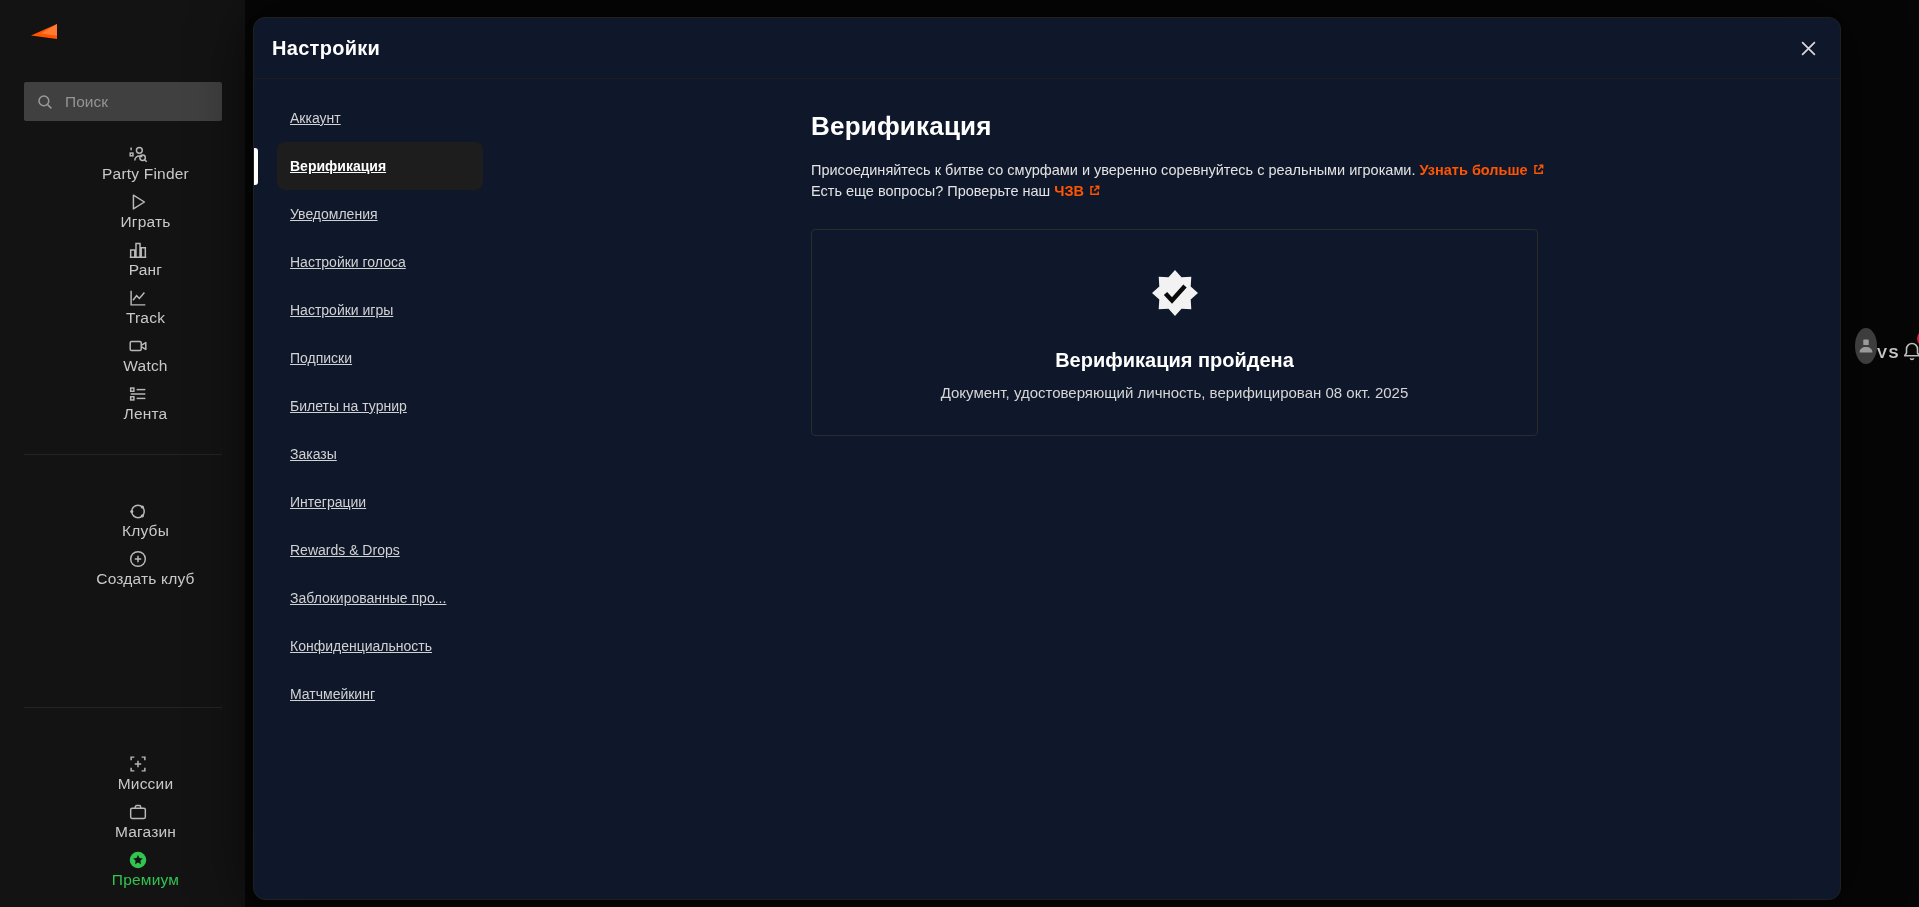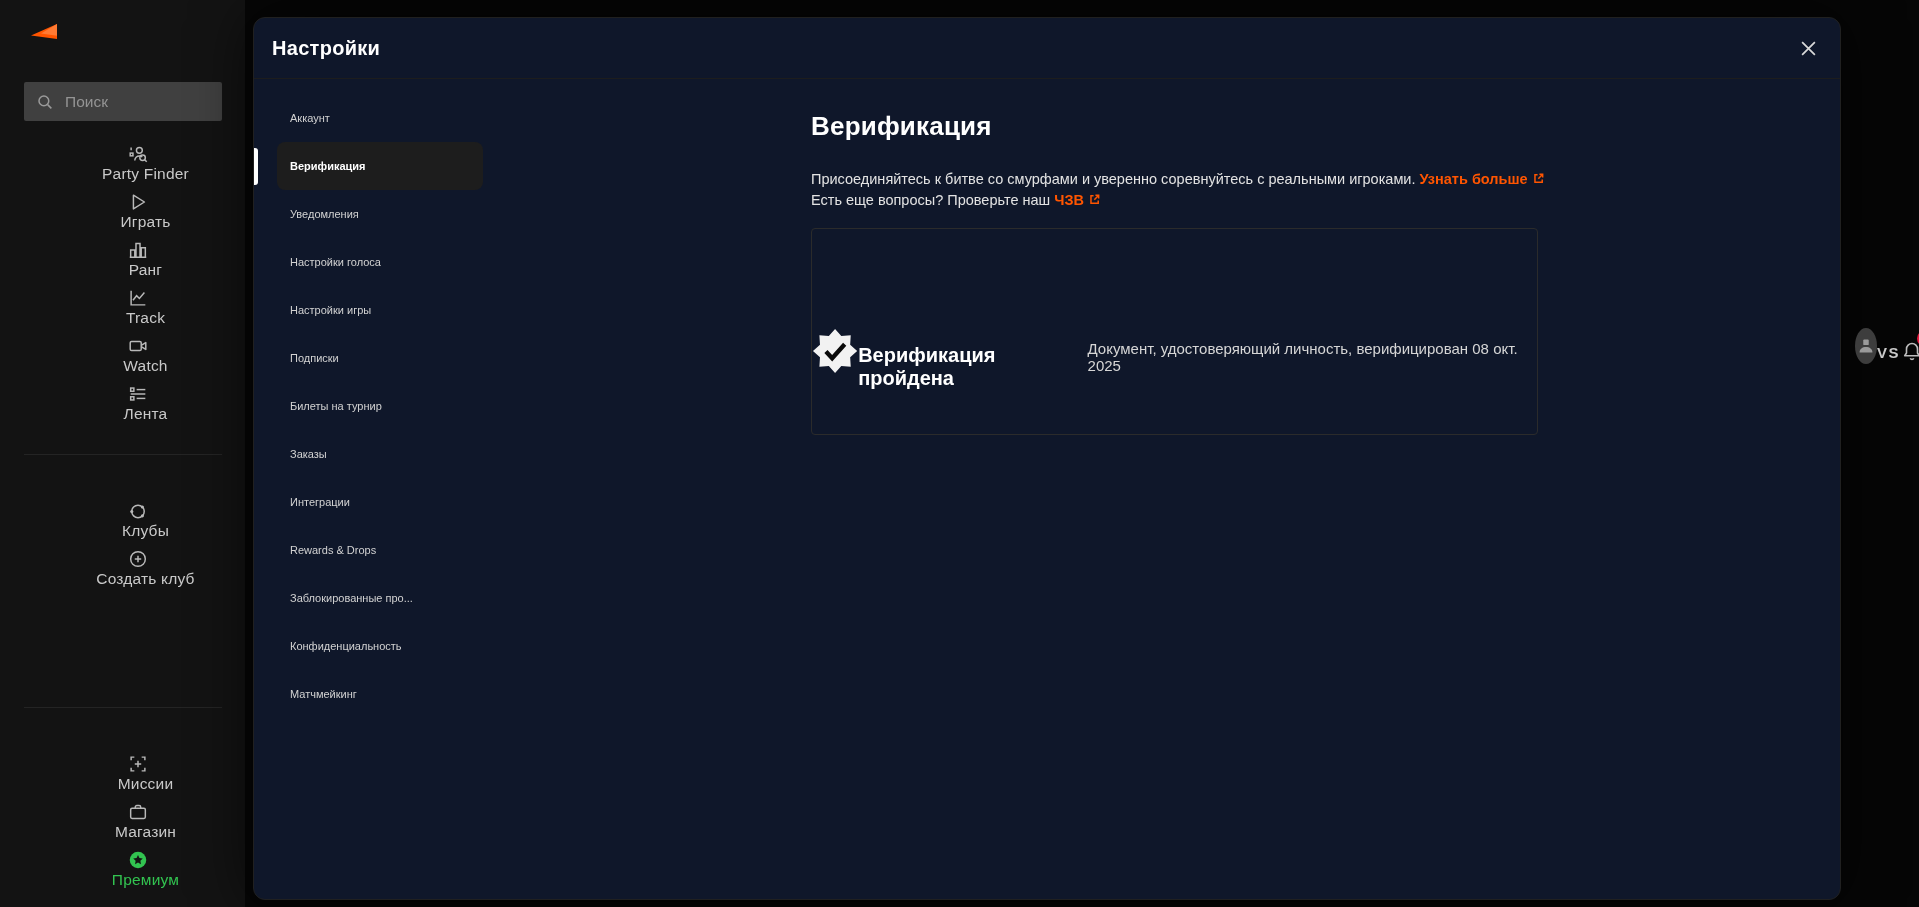--- a/index.html
+++ b/index.html
@@ -33,30 +33,30 @@
                   align-items:center; padding-left:18px; position:relative; }
   .modal-title { font-size:20px; font-weight:bold; color:#fff; letter-spacing:.3px; }
   .close-btn { position:absolute; right:18px; top:50%; transform:translateY(-50%);
                width:28px; height:28px; display:flex; align-items:center;
                justify-content:center; color:#d9d9d9; cursor:pointer; }
   .modal-body { position:relative; display:flex; height:820px; }
   .active-bar { position:absolute; left:0; top:69px; width:4px; height:37px;
                 background:#ffffff; border-radius:0 3px 3px 0; }
   .settings-nav { margin:15px 0 0 23px; width:206px; flex:none; }
   .set-item { height:48px; display:flex; align-items:center; padding:0 13px;
-              border-radius:8px; color:#d2d2d2; font-size:11px; cursor:pointer;
-              white-space:nowrap; }
+              border-radius:8px; color:#d2d2d2; font-size:14px; cursor:pointer;
+              white-space:nowrap;text-decoration:underline; }
   .set-item.active { background:#1d1d1d; color:#ffffff; font-weight:bold; }
   .content { margin-left:328px; padding-top:32px; width:1007px; }
   .content h1 { color:#fff; font-size:26px; font-weight:bold; letter-spacing:.2px; }
-  .desc { margin-top:27px; font-size:14.5px; line-height:21px; color:#e3e3e3; }
+  .desc { margin-top:18px; font-size:14.5px; line-height:21px; color:#e3e3e3; }
   .lnk { color:#ff5500; font-weight:bold; text-decoration:none; cursor:pointer; }
   .extlnk { display:inline-block; vertical-align:-1px; margin-left:4px; }
-  .card { margin-top:17px; width:727px; height:207px; border:1px solid #2b2b2b;
-          border-radius:4px; display:flex; flex-direction:row; align-items:center;
+  .card { margin-top:27px; width:727px; height:207px; border:1px solid #2b2b2b;
+          border-radius:4px; display:flex; flex-direction:column; align-items:center;
           padding-top:39px; }
   .card-title { margin-top:32px; color:#fff; font-size:20px; font-weight:bold; }
   .card-sub { margin-top:12px; color:#d6d6d6; font-size:15px; }
 
   
   .rail { position:absolute; right:0; top:0; width:64px; height:675px;
           display:flex; flex-direction:row; align-items:center; }
   .avatar { margin-top:16px; width:36px; height:36px; border-radius:50%;
             background:#3d3d3d; display:flex; align-items:center; justify-content:center;
             cursor:pointer; }

